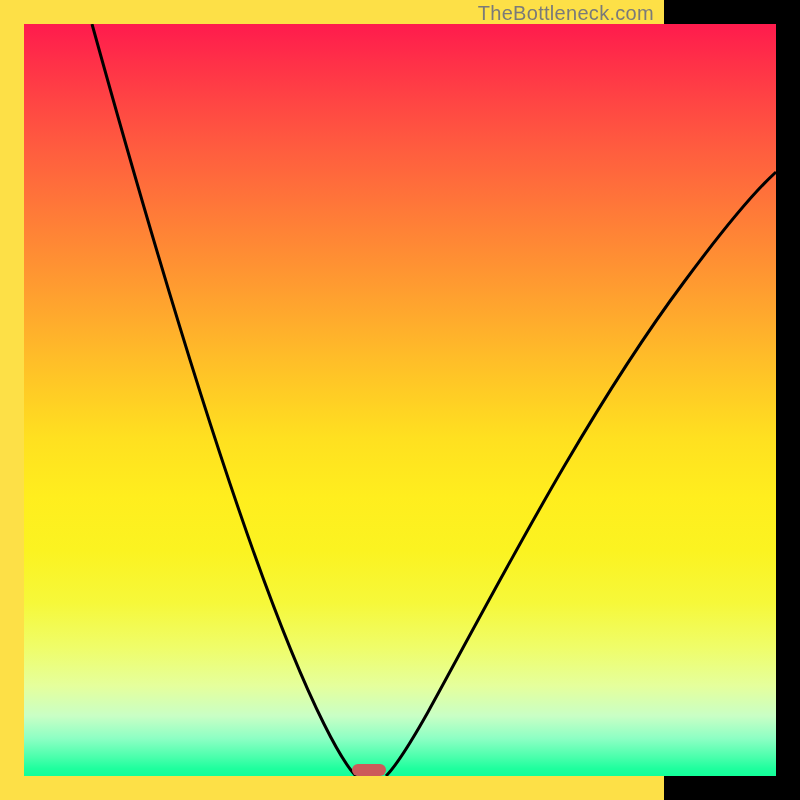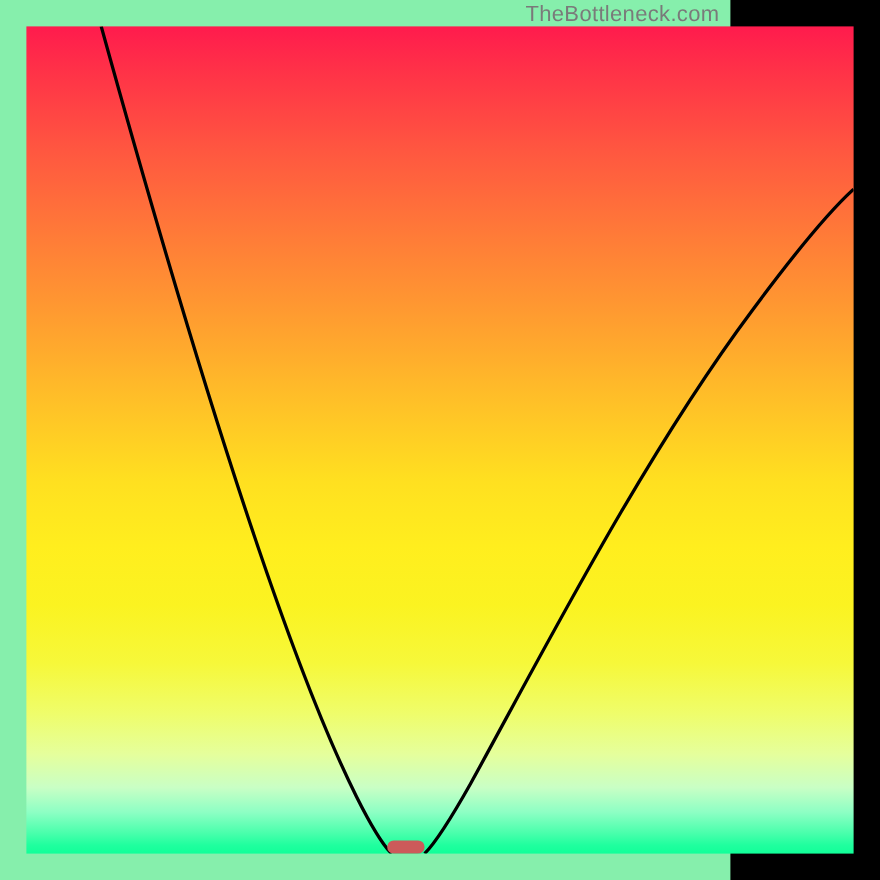--- a/index.html
+++ b/index.html
@@ -1,16 +1,16 @@
 <!DOCTYPE html>
 <html><head>
 <meta charset="utf-8">
 <style>
   html,body{margin:0;padding:0;width:800px;height:800px;overflow:hidden;background:#000;}
-  .frame{position:absolute;left:0;top:0;width:664px;height:800px;background:#86efac;}
+  .frame{position:absolute;left:0;top:0;width:664px;height:800px;background:#fde047;}
   
   .plot{
     position:absolute;
     left:24px;top:24px;width:752px;height:752px;
     background:linear-gradient(to bottom,
       #ff1b4d 0%,
       #ff3447 6%,
       #ff5740 15%,
       #ff7a38 25%,
       #ff9c30 35%,

